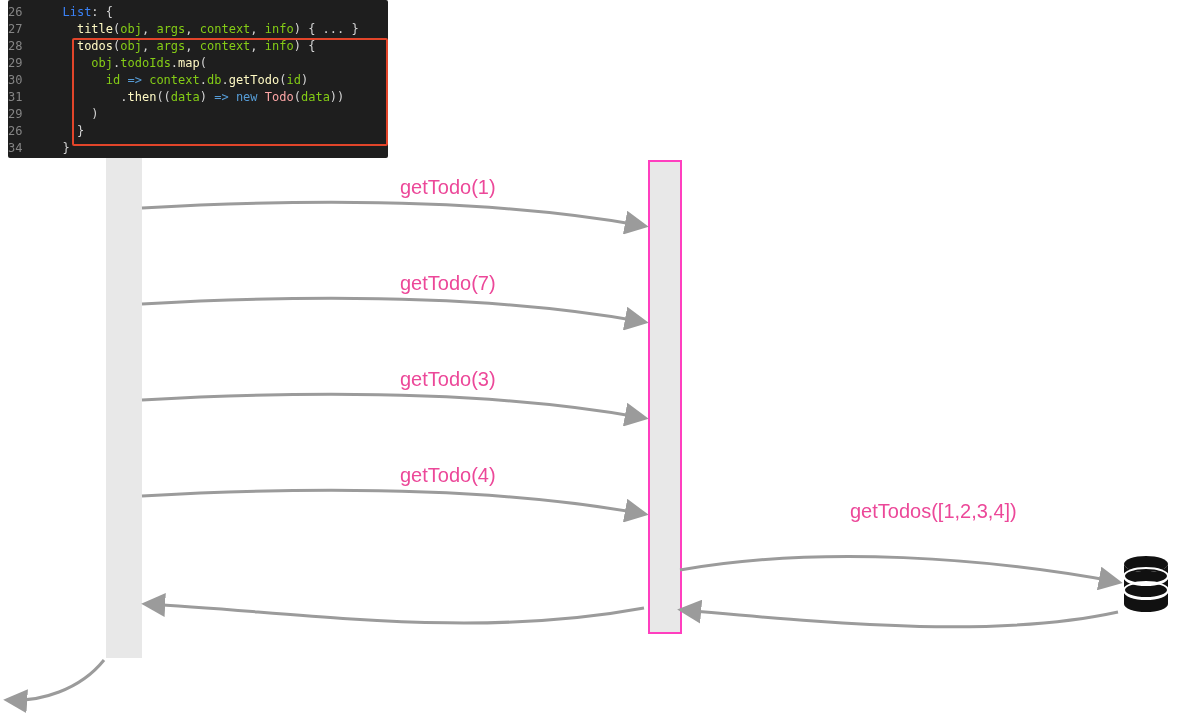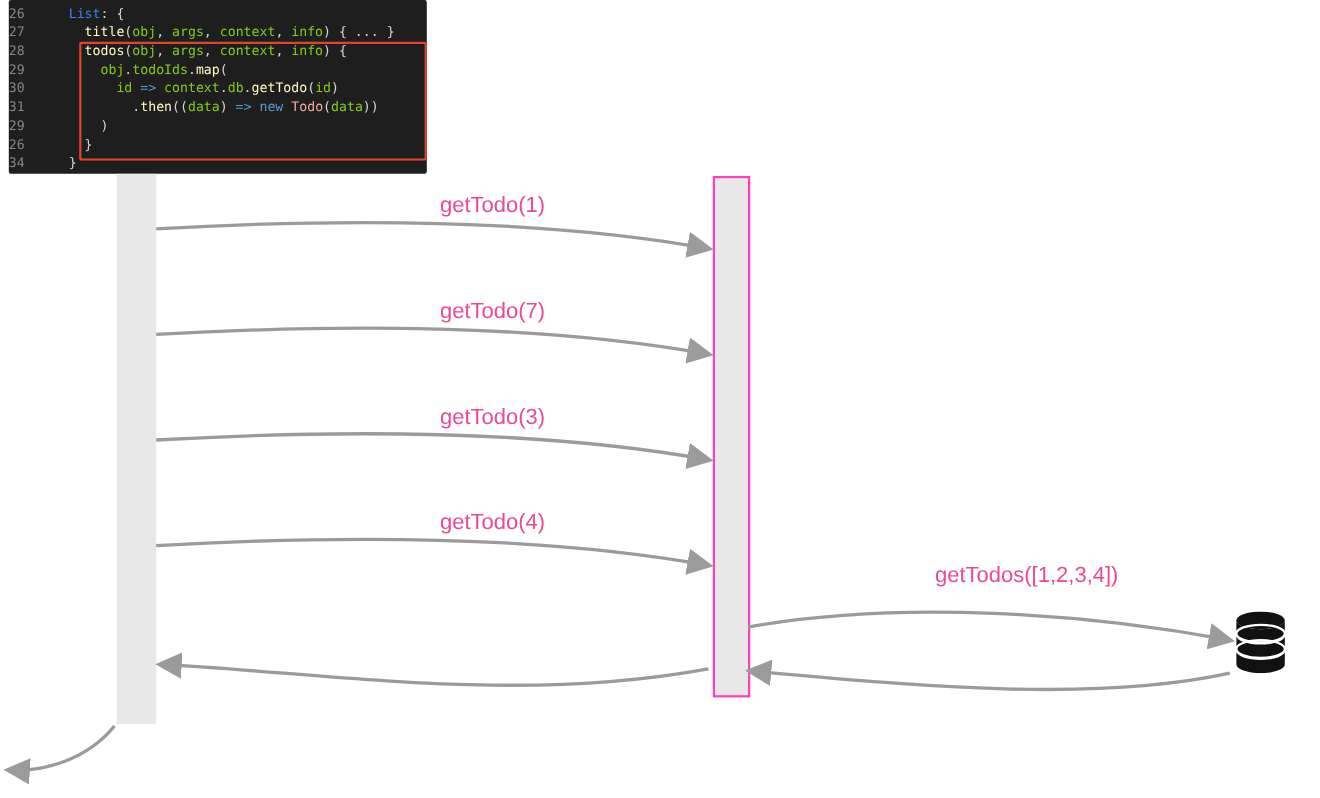--- a/index.html
+++ b/index.html
@@ -43,21 +43,21 @@
   <div class="hlbox" id="hlbox" style="top: 38px; left: 64px; width: 312px; height: 104px;"></div>
 </div>
 
 <div class="resolver-bar"></div>
 <div class="dl-box"></div>
 
 <div class="lbl" style="left:400px;top:176px">getTodo(1)</div>
 <div class="lbl" style="left:400px;top:272px">getTodo(7)</div>
 <div class="lbl" style="left:400px;top:368px">getTodo(3)</div>
 <div class="lbl" style="left:400px;top:464px">getTodo(4)</div>
-<div class="lbl" style="left:850px;top:512px">getTodos([1,2,3,4])</div>
+<div class="lbl" style="left:850px;top:500px">getTodos([1,2,3,4])</div>
 
 <svg class="arrows">
   <defs>
     <marker id="ah" viewBox="0 0 10 10" refX="8" refY="5" markerWidth="8" markerHeight="8" orient="auto-start-reverse">
       <path d="M0,0 L10,5 L0,10 z" fill="#9b9b9b"></path>
     </marker>
   </defs>
   <g stroke="#9b9b9b" stroke-width="3" fill="none">
 
     <path d="M142,208 C320,198 500,200 644,226" marker-end="url(#ah)"></path>

